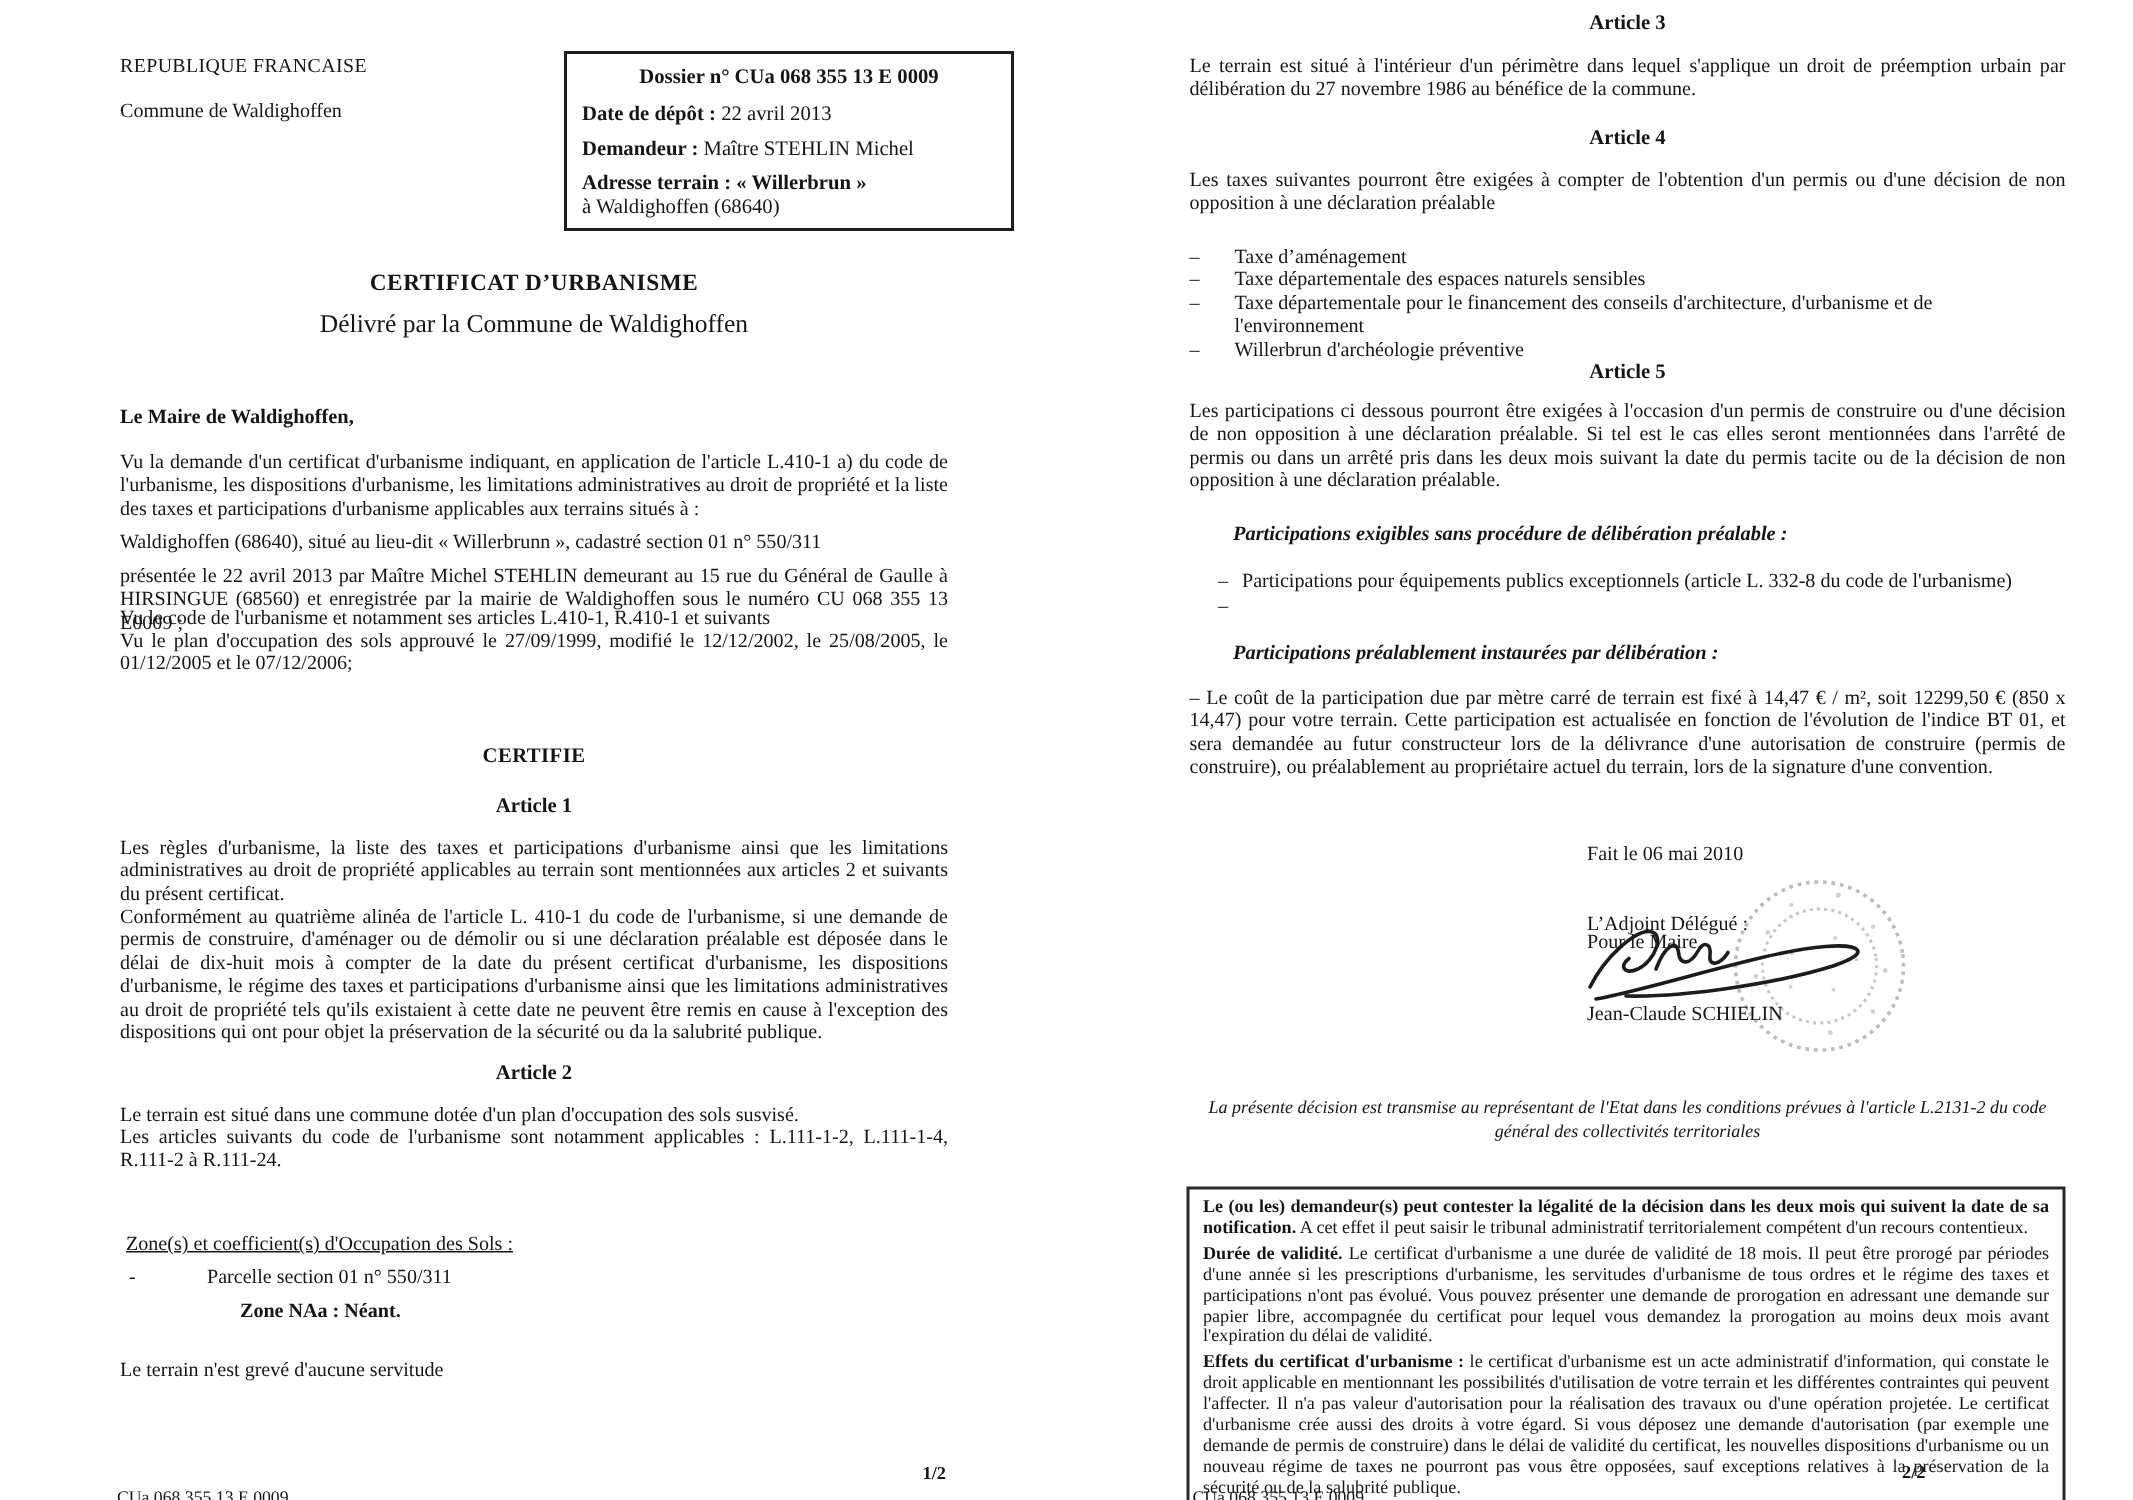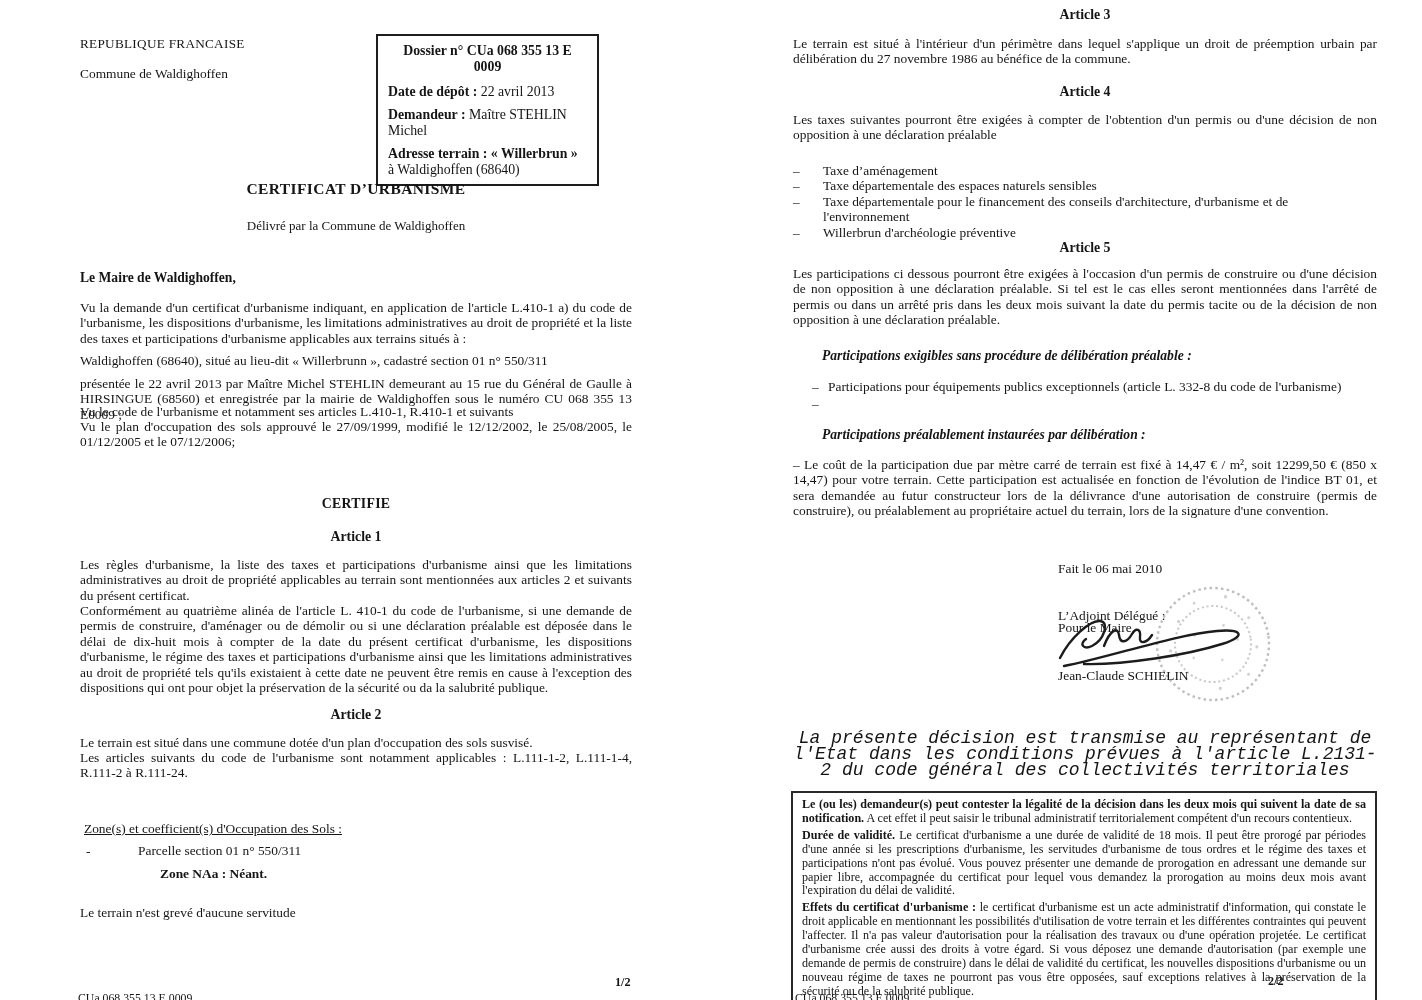--- a/index.html
+++ b/index.html
@@ -32,39 +32,39 @@
 </head>
 <body>
 
 <div class="doc">
 
   <div>
 
     <div class="abs" style="left:80px; top:36px; font-size:13.2px; letter-spacing:.3px;">REPUBLIQUE FRANCAISE</div>
     <div class="abs" style="left:80px; top:66px; font-size:13.4px;">Commune de Waldighoffen</div>
 
-    <div class="abs dossier-box" style="left:376px; top:34px; width:223px;">
+    <div class="abs dossier-box" style="left:376px; top:34px; width:300px;">
       <div class="hdr">Dossier n° CUa 068 355 13 E 0009</div>
       <div class="row">
         <span class="b">Date de dépôt :</span>
         <span>22 avril 2013</span>
       </div>
       <div class="row">
         <span class="b">Demandeur :</span>
         <span>Maître STEHLIN Michel</span>
       </div>
       <div style="margin-bottom:0;">
         <span class="b">Adresse terrain :</span>
         <span class="b">« Willerbrun »</span>
       </div>
       <div>à Waldighoffen (68640)</div>
     </div>
 
     <div class="abs p1col ctr b" style="top:180px; font-size:15.5px; letter-spacing:.4px;">CERTIFICAT D’URBANISME</div>
-    <div class="abs p1col ctr" style="top:218px; font-size:13px;">Délivré par la Commune de Waldighoffen</div>
+    <div class="abs p1col ctr" style="top:206px; font-size:17px;">Délivré par la Commune de Waldighoffen</div>
 
     <div class="abs b" style="left:80px; top:270px; font-size:13.6px;">Le Maire de Waldighoffen,</div>
 
     <p class="abs p1col just body-txt" style="top:300px;">Vu la demande d'un certificat d'urbanisme indiquant, en application de l'article L.410-1 a) du code de l'urbanisme, les dispositions d'urbanisme, les limitations administratives au droit de propriété et la liste des taxes et participations d'urbanisme applicables aux terrains situés à :</p>
 
     <p class="abs p1col body-txt" style="top:353px;">Waldighoffen (68640), situé au lieu-dit « Willerbrunn », cadastré section 01 n° 550/311</p>
 
     <p class="abs p1col just body-txt" style="top:376px;">présentée le 22 avril 2013 par Maître Michel STEHLIN demeurant au 15 rue du Général de Gaulle à HIRSINGUE (68560) et enregistrée par la mairie de Waldighoffen sous le numéro CU 068 355 13 E0009 ;</p>
 
     <p class="abs p1col body-txt" style="top:404px;">Vu le code de l'urbanisme et notamment ses articles L.410-1, R.410-1 et suivants</p>
@@ -173,21 +173,21 @@
     </svg>
 
     <svg class="abs sig-svg" style="left:1052px; top:606px;" width="205" height="72" viewBox="0 0 205 72">
       <path d="M8,52 C18,32 38,14 48,15 C58,16 52,34 40,40 C31,44 27,38 34,33"></path>
       <path d="M52,40 C58,24 66,20 67,29 C68,38 75,37 80,28 C84,21 89,23 88,31 C87,39 95,37 100,29"></path>
       <path d="M12,60 C55,52 125,28 165,25 C188,23 197,29 170,38 C135,49 72,59 32,58"></path>
     </svg>
 
     <div class="abs body-txt" style="left:1058px; top:668px;">Jean-Claude SCHIELIN</div>
 
-    <p class="abs p2col ctr i" style="top:730px; font-size:18px; line-height:16px;font-family:Liberation Mono, monospace;">La présente décision est transmise au représentant de l'Etat dans les conditions prévues à l'article L.2131-2 du code général des collectivités territoriales</p>
+    <p class="abs p2col ctr i" style="top:730px; font-size:12px; line-height:16px;">La présente décision est transmise au représentant de l'Etat dans les conditions prévues à l'article L.2131-2 du code général des collectivités territoriales</p>
 
     <div class="abs notice-box small-txt just" style="left:791px; top:791px; width:586px;">
       <p><span class="b">Le (ou les) demandeur(s) peut contester la légalité de la décision dans les deux mois qui suivent la date de sa notification.</span><span> A cet effet il peut saisir le tribunal administratif territorialement compétent d'un recours contentieux.</span></p>
       <p><span class="b">Durée de validité.</span><span> Le certificat d'urbanisme a une durée de validité de 18 mois. Il peut être prorogé par périodes d'une année si les prescriptions d'urbanisme, les servitudes d'urbanisme de tous ordres et le régime des taxes et participations n'ont pas évolué. Vous pouvez présenter une demande de prorogation en adressant une demande sur papier libre, accompagnée du certificat pour lequel vous demandez la prorogation au moins deux mois avant l'expiration du délai de validité.</span></p>
       <p style="margin-bottom:0;"><span class="b">Effets du certificat d'urbanisme :</span><span> le certificat d'urbanisme est un acte administratif d'information, qui constate le droit applicable en mentionnant les possibilités d'utilisation de votre terrain et les différentes contraintes qui peuvent l'affecter. Il n'a pas valeur d'autorisation pour la réalisation des travaux ou d'une opération projetée. Le certificat d'urbanisme crée aussi des droits à votre égard. Si vous déposez une demande d'autorisation (par exemple une demande de permis de construire) dans le délai de validité du certificat, les nouvelles dispositions d'urbanisme ou un nouveau régime de taxes ne pourront pas vous être opposées, sauf exceptions relatives à la préservation de la sécurité ou de la salubrité publique.</span></p>
     </div>
 
     <div class="abs" style="left:795px; top:991px; font-size:11.8px;">CUa 068 355 13 E 0009</div>
     <div class="abs b" style="left:1268px; top:974px; font-size:12.2px;">2/2</div>
   </div>

